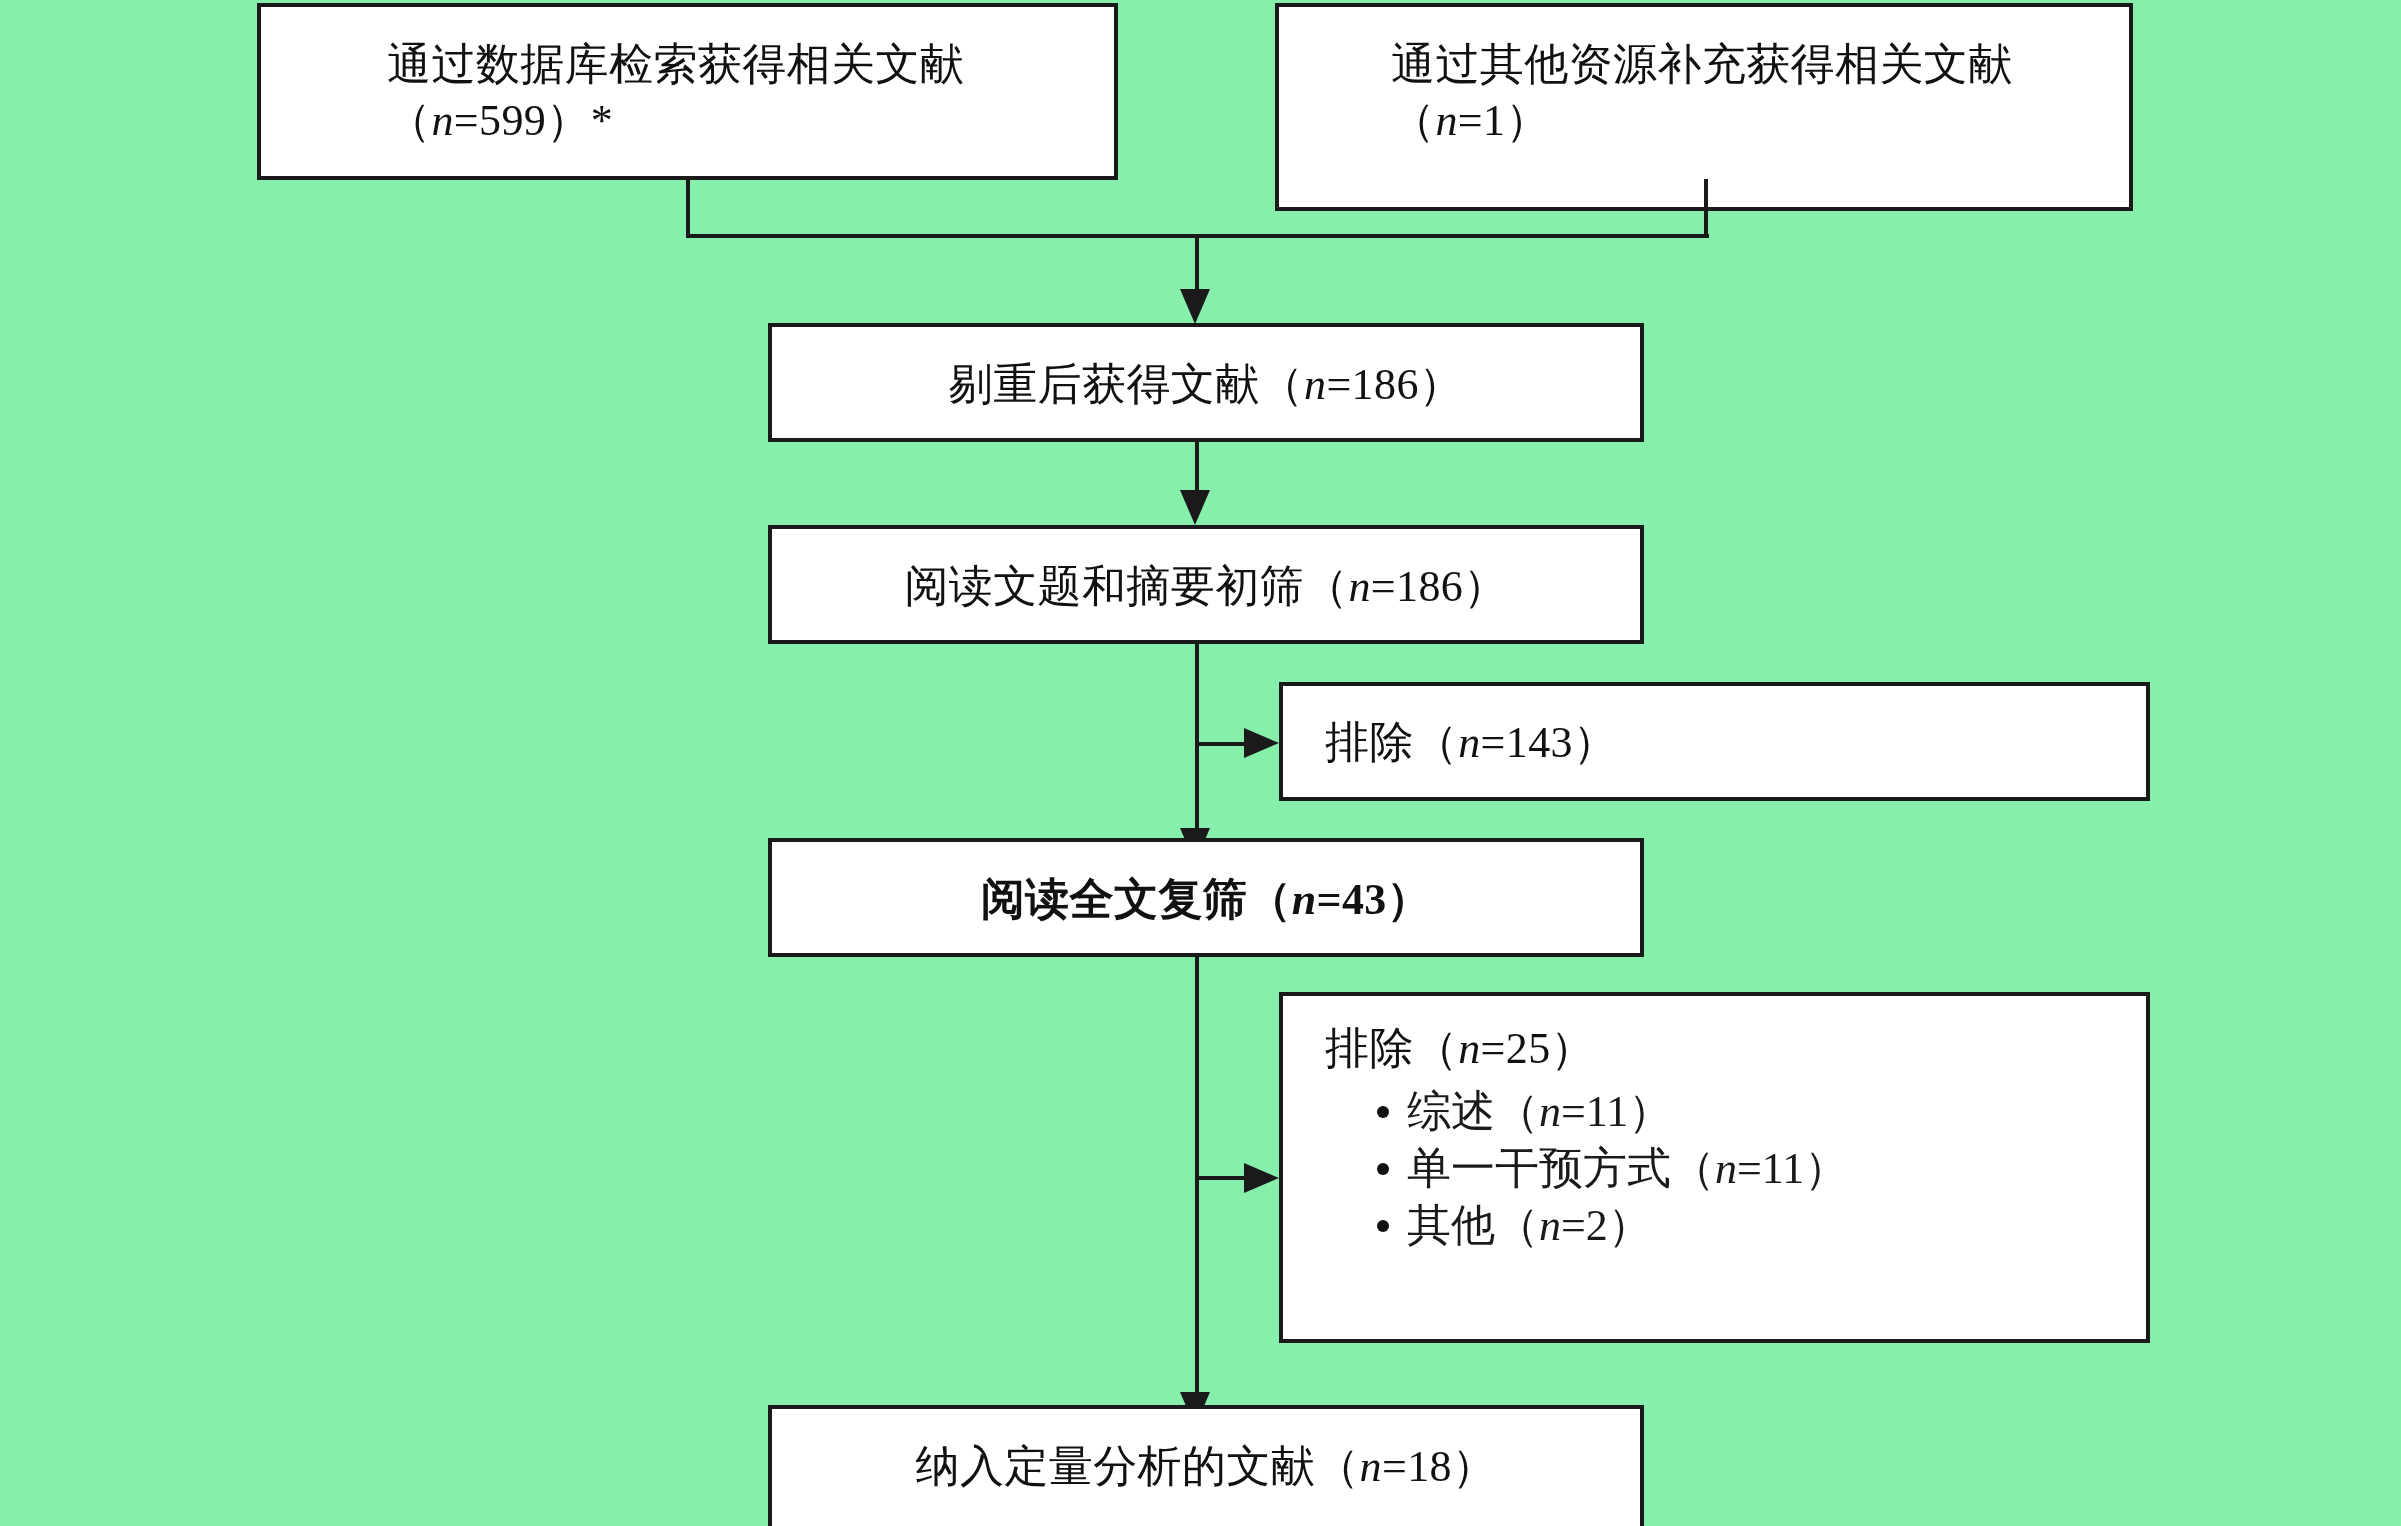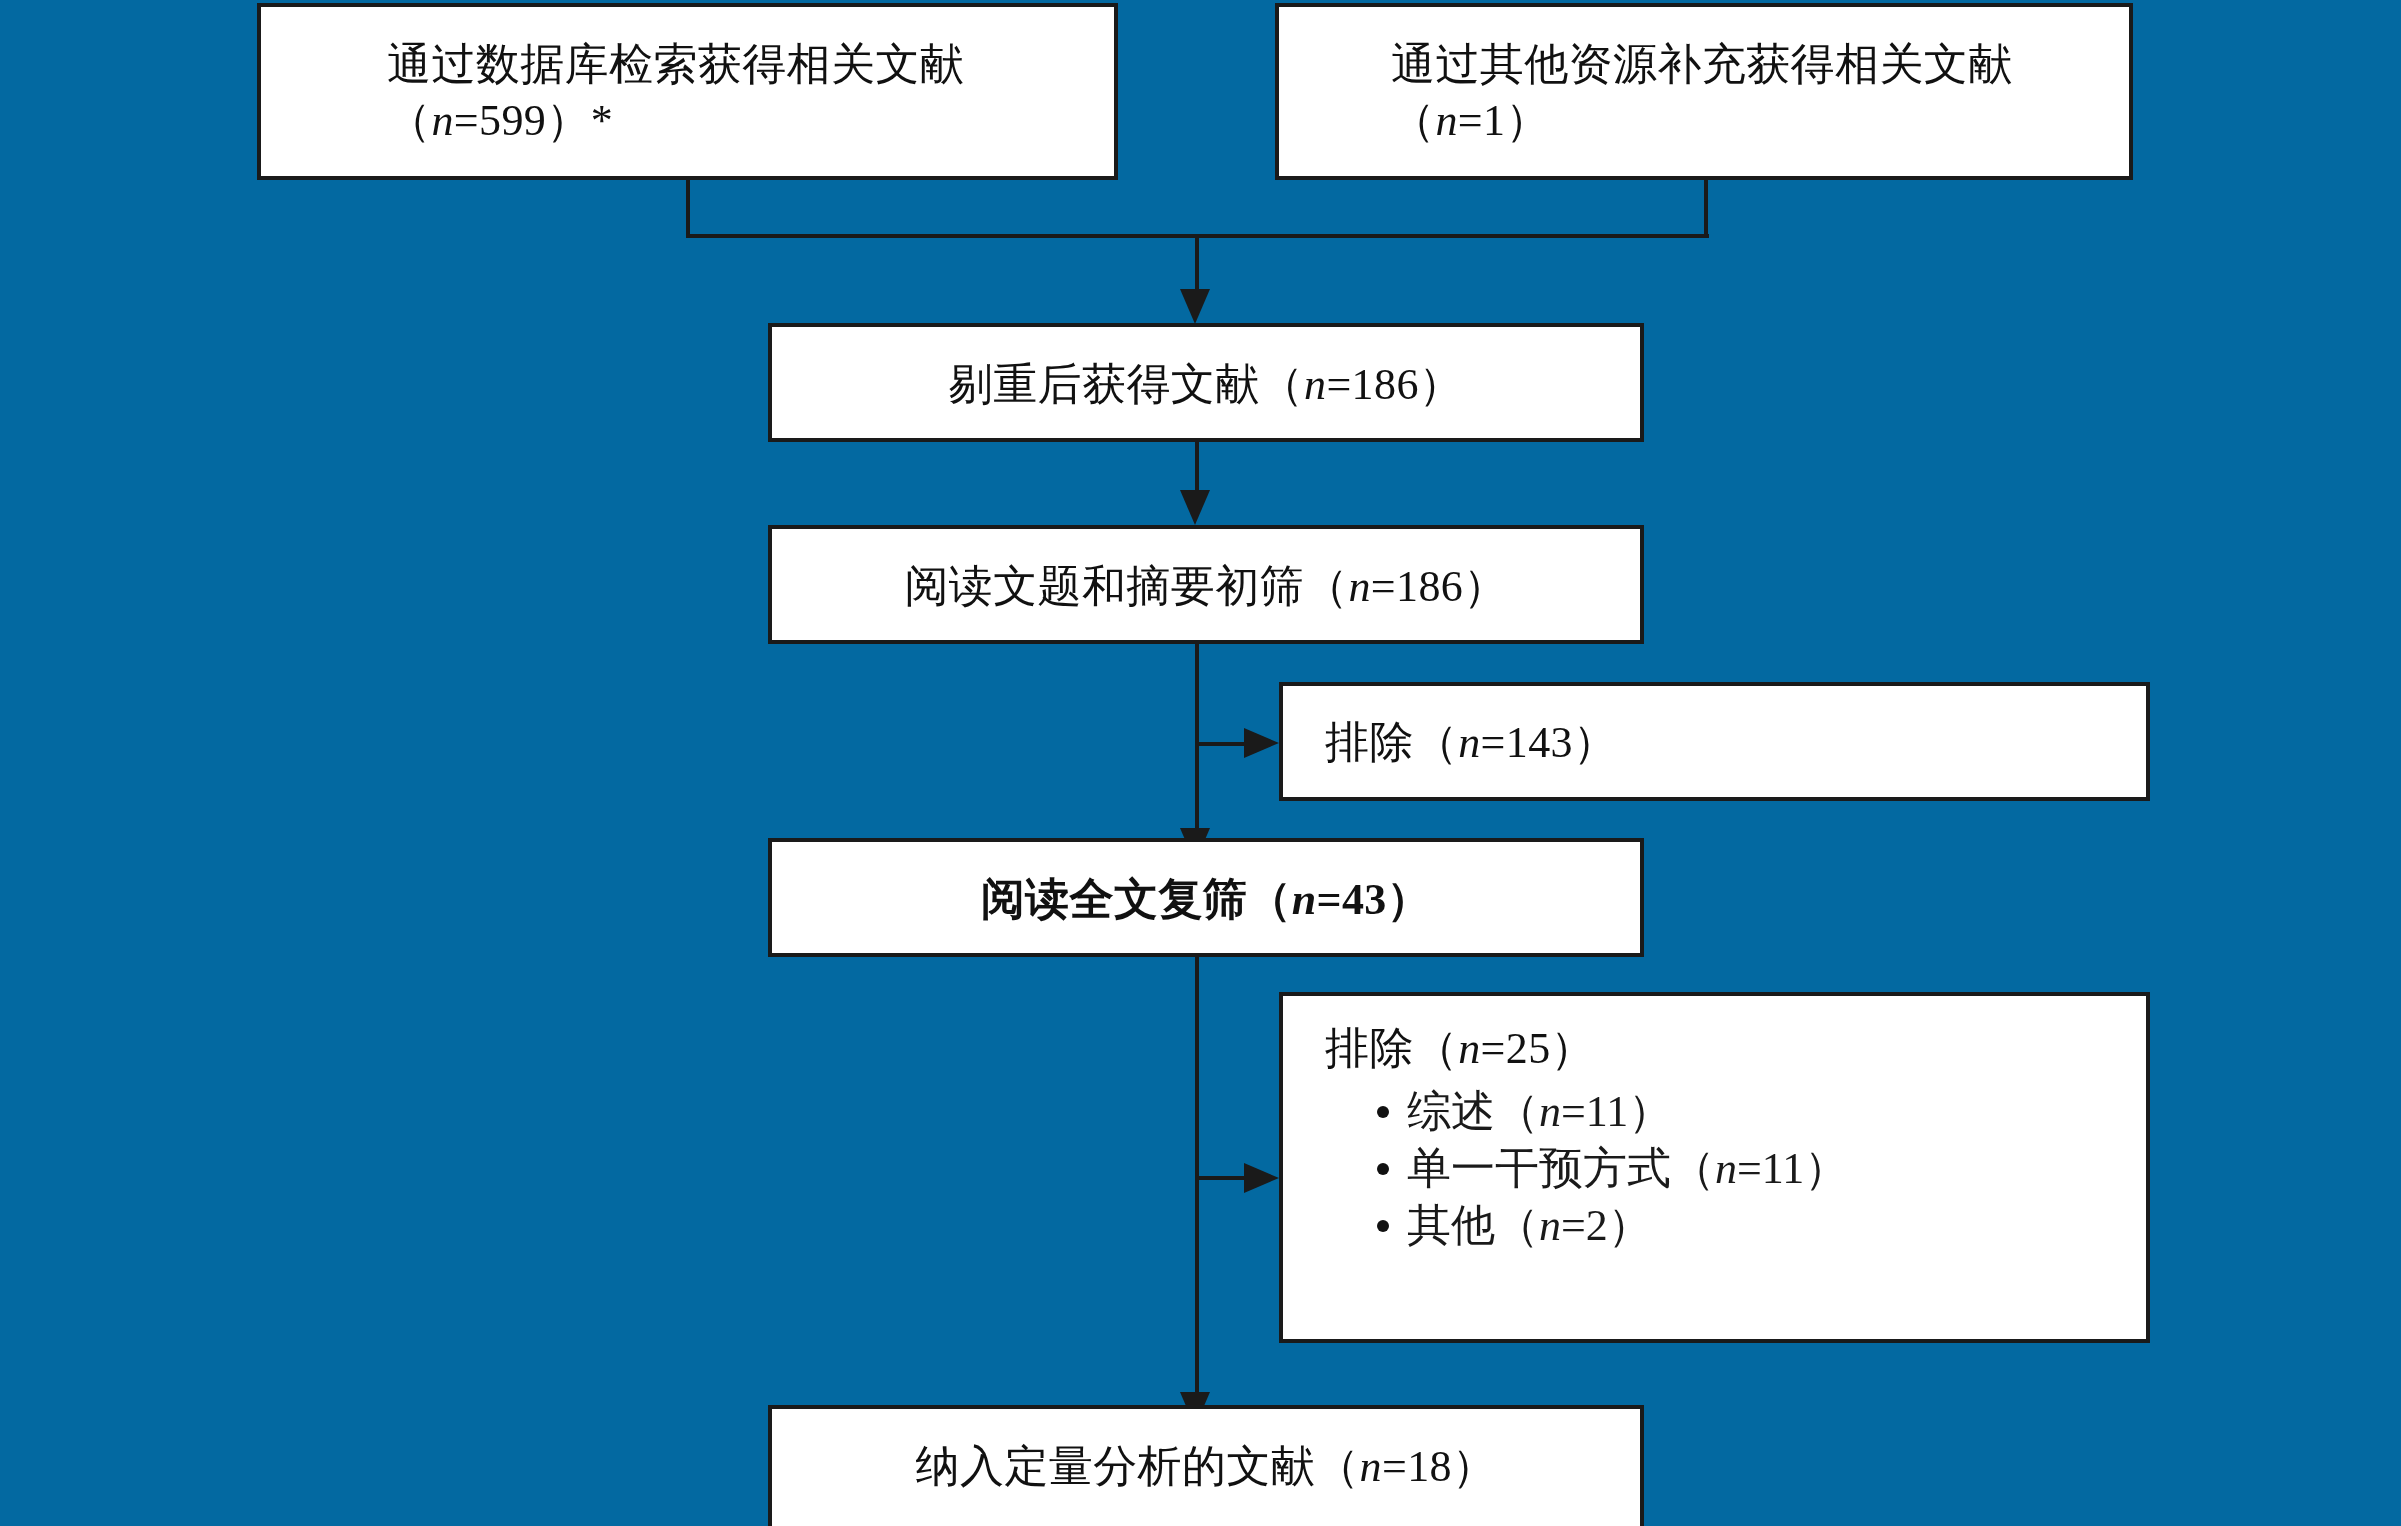--- a/index.html
+++ b/index.html
@@ -4,21 +4,21 @@
 <style>
   html, body {
     margin: 0;
     padding: 0;
     background: #ffffff;
   }
   #canvas {
     position: relative;
     width: 2401px;
     height: 1527px;
-    background: #0369a1;
+    background: #86efac;
     font-family: "Liberation Serif", "DejaVu Serif", serif;
     color: #1a1a1a;
     overflow: hidden;
   }
   .box {
     position: absolute;
     box-sizing: border-box;
     border: 4.4px solid #1a1a1a;
     background: #ffffff;
   }
@@ -94,21 +94,21 @@
 
 <div id="canvas">
 
   <div class="box" style="left:257px; top:2.6px; width:861px; height:177px;">
     <div class="box-text" style="left:126px; top:29px;">通过数据库检索获得相关文献</div>
     <div class="box-text" style="left:126px; top:85px;">
       <span>（</span><span class="ital">n</span><span>=599）*</span>
     </div>
   </div>
 
-  <div class="box" style="left:1275px; top:2.6px; width:858px; height:177px;">
+  <div class="box" style="left:1275px; top:2.6px; width:858px; height:208px;">
     <div class="box-text" style="left:112px; top:29px;">通过其他资源补充获得相关文献</div>
     <div class="box-text" style="left:112px; top:85px;text-align:right;">
       <span>（</span><span class="ital">n</span><span>=1）</span>
     </div>
   </div>
 
   <div class="vline" style="left:686px; top:179px; height:59px;"></div>
   <div class="vline" style="left:1704px; top:179px; height:59px;"></div>
   <div class="hline" style="left:686px; top:234px; width:1023px;"></div>
   <div class="vline" style="left:1195px; top:234px; height:68px;"></div>

